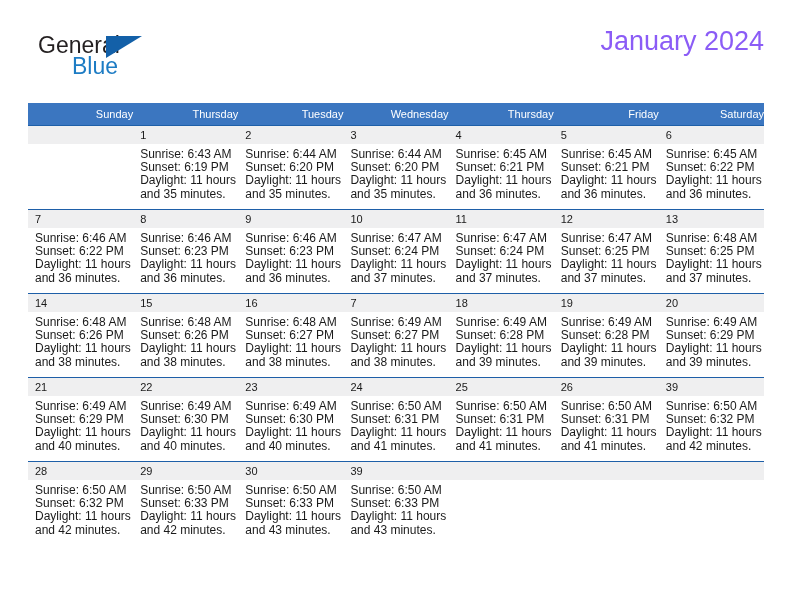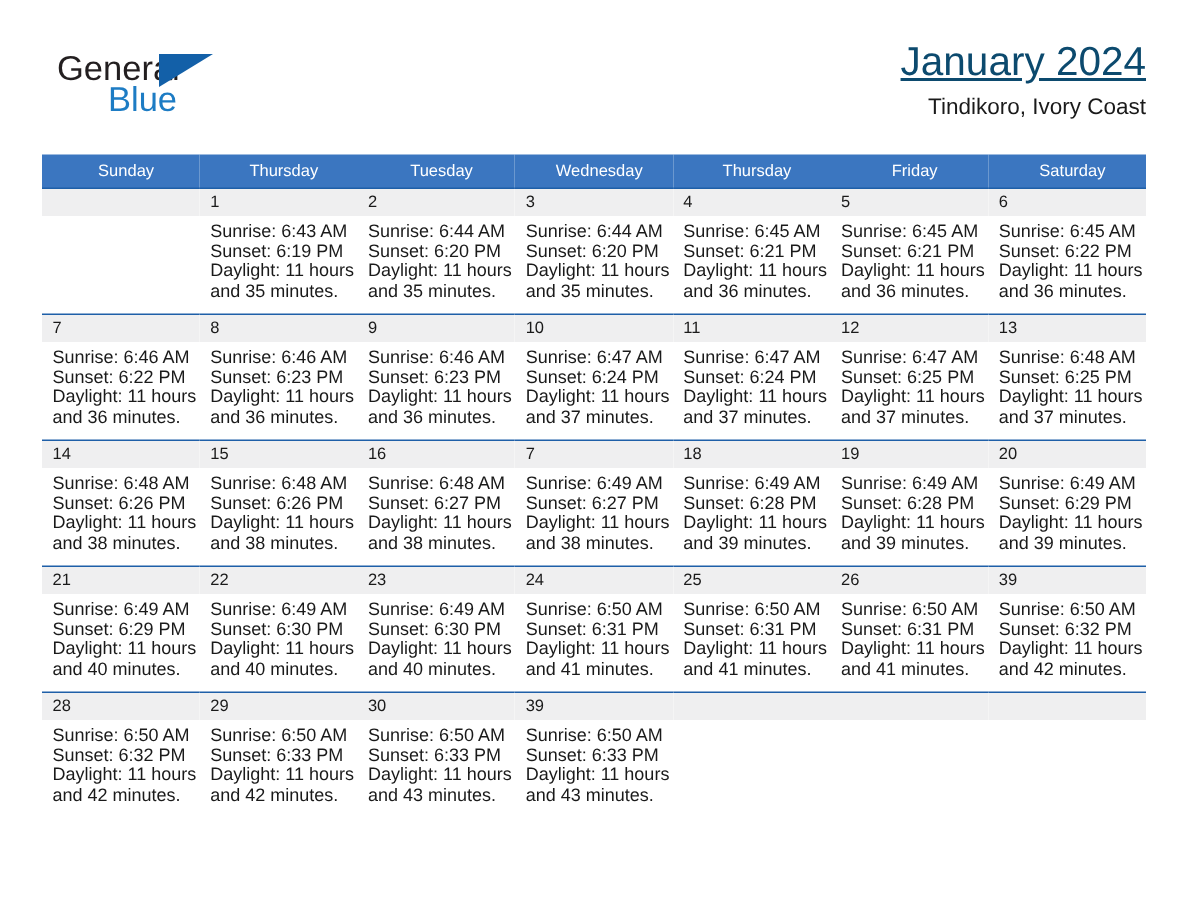--- a/index.html
+++ b/index.html
@@ -67,24 +67,23 @@
   }
 
   .title-block {
     position: absolute;
     right: 0;
     top: 0;
     text-align: right;
   }
   .cal-title {
     font-size: 27px;
-    color: #0c4a6e;
+    color: #8b5cf6;
     line-height: 1.15;
     white-space: nowrap;
-    text-decoration: underline;
   }
   .cal-subtitle {
     margin-top: 6px;
     font-size: 15px;
     color: #1a1a1a;
     line-height: 1.15;
     white-space: nowrap;
   }
 
   
@@ -94,21 +93,21 @@
     top: 103px;
     width: 736px;
     border-collapse: collapse;
     table-layout: fixed;
   }
   .calendar th {
     background: #3b76c0;
     color: #ffffff;
     font-weight: normal;
     font-size: 11px;
-    text-align: center;
+    text-align: right;
     padding: 5px 0 5px 7px;
     height: 11px;
     border: none;
     vertical-align: middle;
   }
   .calendar td {
     width: 105.14px;
     height: 83px;
     vertical-align: top;
     padding: 0;
@@ -146,21 +145,20 @@
   <div class="top-header">
 
     <div class="brand">
       <span class="brand-general">General</span>
       <span class="brand-triangle"></span>
       <span class="brand-blue">Blue</span>
     </div>
 
     <div class="title-block">
       <div class="cal-title">January 2024</div>
-      <div class="cal-subtitle">Tindikoro, Ivory Coast</div>
     </div>
 
   </div>
 
   <table class="calendar">
     <thead>
       <tr id="weekday-row">
           <th>Sunday</th>
           <th>Thursday</th>
           <th>Tuesday</th>

